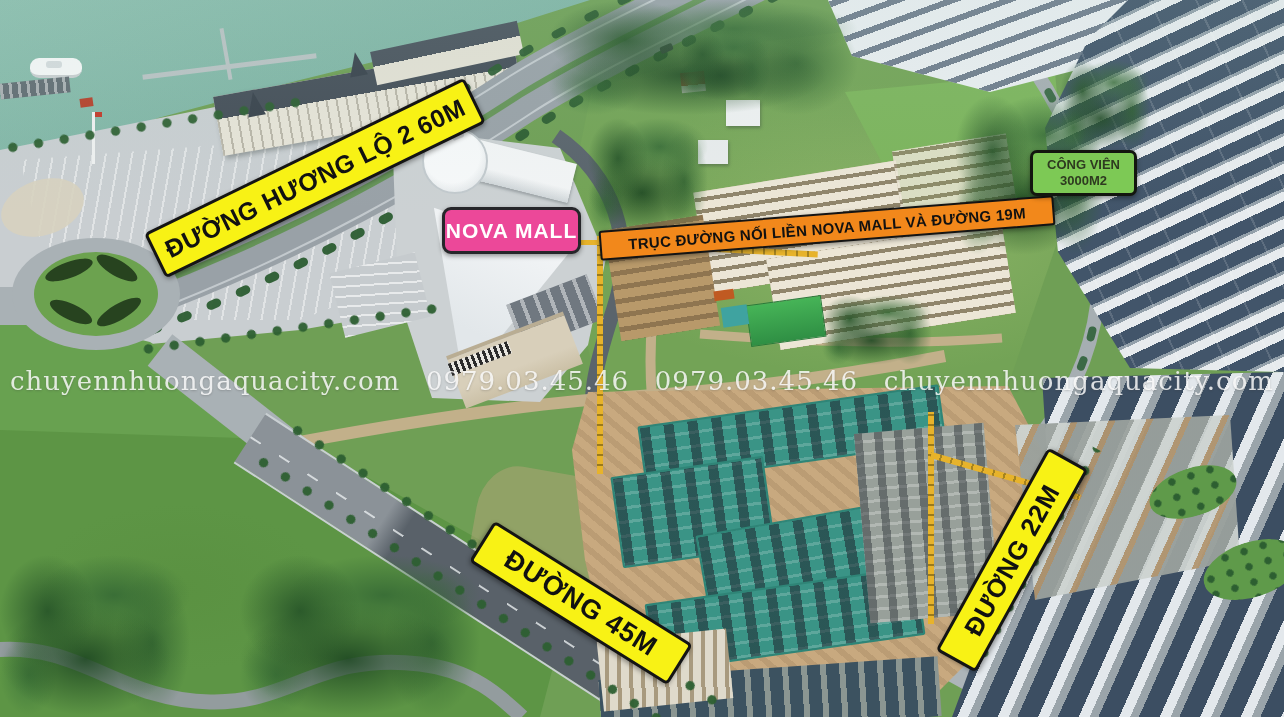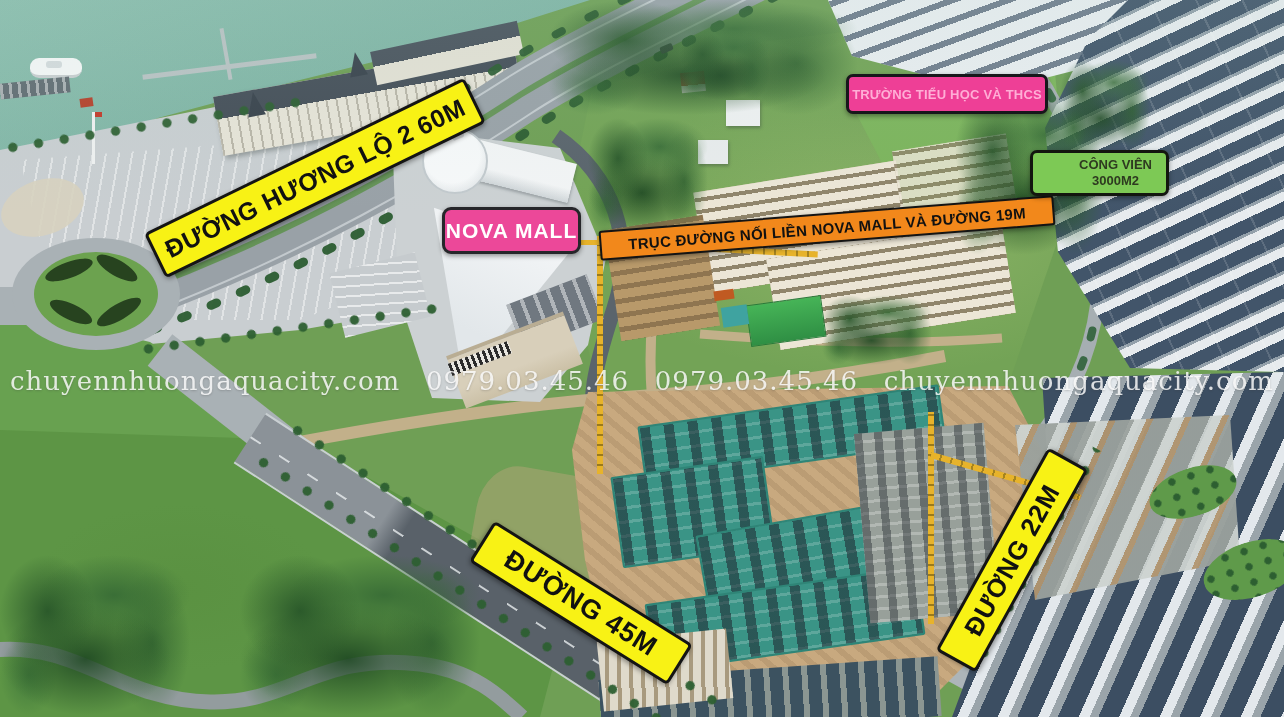--- a/index.html
+++ b/index.html
@@ -189,21 +189,21 @@
       box-shadow:0 2px 5px rgba(0,0,0,.4);white-space:nowrap;text-align:center;}
   .yellow{background:#f8f215;}
   #b60m{left:137px;top:153px;width:350px;height:44px;transform:rotate(-26deg);font-size:25px;letter-spacing:.5px;}
   #b45m{left:464px;top:579px;width:228px;height:42px;transform:rotate(32deg);font-size:27px;letter-spacing:1px;}
   #b22m{left:896px;top:537px;width:226px;height:40px;transform:rotate(-61deg);font-size:26px;letter-spacing:1px;}
   #bmall{left:425px;top:207px;width:133px;height:41px;background:#ec4899;color:#fff;
       border-radius:9px;font-size:21px;letter-spacing:1px;border-color:#26262a;margin-left:17px;}
   #bschool{left:846px;top:74px;width:196px;height:34px;background:#ee3f96;color:#ffaed6;
       border-radius:7px;font-size:13px;letter-spacing:.2px;border-color:#17171b;}
   #bpark{left:1030px;top:150px;width:101px;height:40px;background:#7dc955;color:#2e3a20;
-      border-radius:7px;font-size:13px;line-height:1.2;flex-direction:column;border-color:#13160f;padding-left:32px;}
+      border-radius:7px;font-size:13px;line-height:1.2;flex-direction:column;border-color:#13160f;}
   #bconn{left:599px;top:213px;width:452px;height:26px;transform:rotate(-4.5deg);background:#f2881b;
       border-width:2px;border-radius:3px;font-size:15px;letter-spacing:.3px;}
 
   #haze{background:linear-gradient(180deg,rgba(170,210,200,.12),rgba(255,255,255,0) 30%);pointer-events:none;}
 </style>
 </head>
 <body>
 
 <div id="stage">
 
@@ -332,21 +332,20 @@
   <div id="wmrow">
     <span>chuyennhuongaquacity.com</span>
     <span>0979.03.45.46</span>
     <span>0979.03.45.46</span>
     <span>chuyennhuongaquacity.com</span>
   </div>
 
   <div class="banner yellow" id="b60m">ĐƯỜNG HƯƠNG LỘ 2 60M</div>
   <div class="banner" id="bconn">TRỤC ĐƯỜNG NỐI LIỀN NOVA MALL VÀ ĐƯỜNG 19M</div>
   <div class="banner" id="bmall">NOVA MALL</div>
-  <div class="banner" id="bschool">TRƯỜNG TIỂU HỌC VÀ THCS</div>
   <div class="banner" id="bpark">
     <span>CÔNG VIÊN</span>
     <span>3000M2</span>
   </div>
   <div class="banner yellow" id="b45m">ĐƯỜNG 45M</div>
   <div class="banner yellow" id="b22m">ĐƯỜNG 22M</div>
 
 </div>
 
 </body></html>

